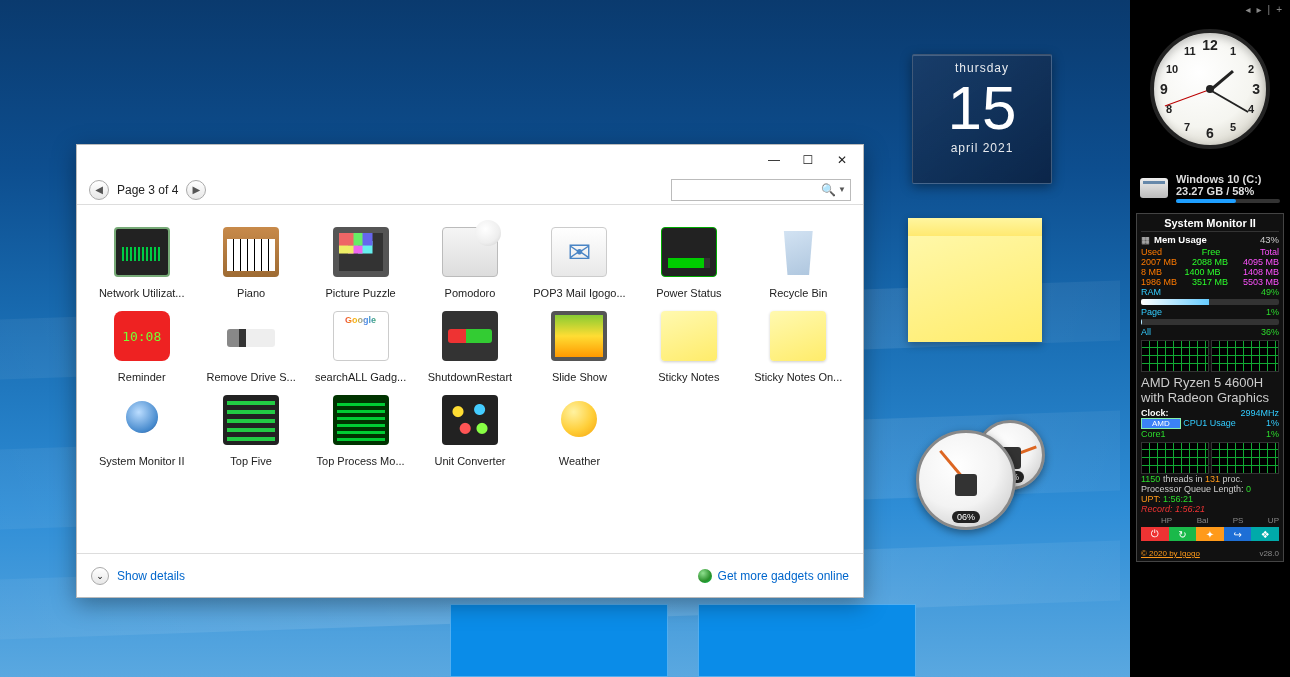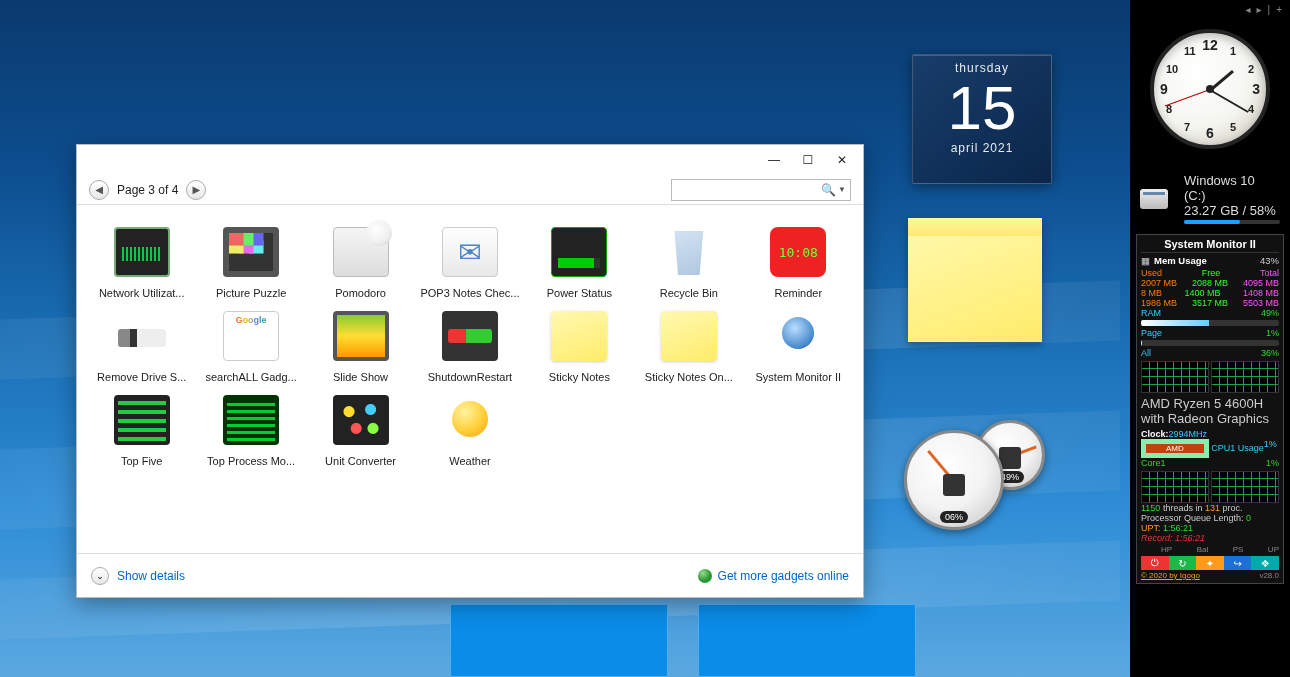--- a/index.html
+++ b/index.html
@@ -34,21 +34,21 @@
   .n1{top:12px;right:30px;font-size:11px;} .n2{top:30px;right:12px;font-size:11px;}
   .n4{bottom:30px;right:12px;font-size:11px;} .n5{bottom:12px;right:30px;font-size:11px;}
   .n7{bottom:12px;left:30px;font-size:11px;} .n8{bottom:30px;left:12px;font-size:11px;}
   .n10{top:30px;left:12px;font-size:11px;} .n11{top:12px;left:30px;font-size:11px;}
   .hand{position:absolute;left:50%;top:50%;transform-origin:0 50%; background:#222; height:3px;}
   .hand-h{width:30px; transform:rotate(-40deg);}
   .hand-m{width:44px; height:2px; transform:rotate(30deg);}
   .hand-s{width:48px; height:1px; background:#b00; transform:rotate(160deg);}
   .pin{position:absolute;left:50%;top:50%;width:8px;height:8px;border-radius:50%;background:#222;transform:translate(-50%,-50%);}
   
-  .drive-gadget{ margin:4px 6px; padding:4px; display:flex; gap:16px; align-items:center; font-size:13px; color:#ddd;}
+  .drive-gadget{ margin:4px 6px; padding:4px; display:flex; gap:8px; align-items:center; font-size:11px; color:#ddd;font-weight:bold;}
   .drive-icon{width:28px;height:20px;background:linear-gradient(#eee,#bbb);border-radius:3px;position:relative;}
   .drive-icon::before{content:"";position:absolute;top:3px;left:3px;right:3px;height:3px;background:#68a;}
   .drive-info{flex:1;}
   .drive-bar{height:4px;background:#333;margin-top:2px;border-radius:2px;position:relative;}
   .drive-fill{height:100%;width:58%;background:#1e9fff;border-radius:2px;}
   
   .monitor{ margin:6px; border:1px solid #444; background:#111; font-size:9.5px; color:#ccc; padding:3px 4px;}
   .monitor-title{ text-align:center; font-weight:bold; color:#fff; font-size:11px; border-bottom:1px solid #333; padding-bottom:2px;}
   .mem-head{display:flex;align-items:center;gap:4px;margin:2px 0;}
   .mem-head b{color:#fff;}
@@ -58,31 +58,31 @@
   .mem-row span:nth-child(1){color:#ff7a00;} .mem-row span:nth-child(2){color:#2cff2c;} .mem-row span:nth-child(3){color:#ff52ff;}
   .bar-wrap{height:6px;background:#333;margin:2px 0;border-radius:2px;overflow:hidden;}
   .bar-in{height:100%;background:linear-gradient(90deg,#fff,#6cf);}
   .sub-row{display:flex;justify-content:space-between;font-size:9px;}
   .sub-row .l{color:#3cf;} .sub-row .v{color:#2cdb2c;}
   .graph-pair{display:flex;gap:2px;margin-top:3px;}
   .graph{flex:1;height:32px;border:1px solid #333;background:
     repeating-linear-gradient(0deg,#0000 0 7px,#1a3 7px 8px),
     repeating-linear-gradient(90deg,#0000 0 7px,#1a3 7px 8px),#000;}
   .cpu-name{font-size:13px;color:#ccc;margin:3px 0;}
-  .cpu-row{display:flex;justify-content:flex-start;font-size:9px;}
+  .cpu-row{display:flex;justify-content:space-between;font-size:9px;}
   .cpu-row .k{color:#fff;font-weight:bold;} .cpu-row .v{color:#3cf;}
-  .amd-chip{display:inline-block;padding:0 20px;background:#c2410c;border:5px solid #86efac;color:#fff;font-size:8px;}
+  .amd-chip{display:inline-block;padding:0 10px;background:#3b82f6;border:1px solid #86efac;color:#fff;font-size:8px;}
   .thread-row{font-size:9px;}
   .thread-row .g{color:#2cdb2c;} .thread-row .o{color:#ff9a1a;}
   .rec{color:#e33;font-size:9px;font-style:italic;}
   .mon-foot{display:flex;justify-content:space-between;font-size:8px;color:#888;margin-top:2px;margin-left:20px;}
   .mon-buttons{display:flex;margin-top:2px;}
   .mbtn{flex:1;height:14px;font-size:10px;display:flex;align-items:center;justify-content:center;color:#fff;}
   .mb1{background:#e33;} .mb2{background:#1ab94a;} .mb3{background:#ff9a1a;} .mb4{background:#1e6fd6;} .mb5{background:#0aa;}
-  .cred{display:flex;justify-content:space-between;font-size:8px;margin-top:1px;}
+  .cred{display:flex;justify-content:space-between;font-size:8px;margin-top:8px;}
   .cred a{color:#ff9a1a;text-decoration:underline;} .cred .v{color:#888;}
   
   .cal-gadget{position:absolute; left:912px; top:54px; width:140px; height:130px;
     background:linear-gradient(145deg, rgba(30,60,100,0.7), rgba(10,30,60,0.85));
     border:1px solid rgba(255,255,255,0.2); border-radius:2px;
     box-shadow:0 3px 12px rgba(0,0,0,0.4), inset 0 1px 0 rgba(255,255,255,0.2);
     color:#fff; text-align:center; padding:6px 0;}
   .cal-day{font-size:12px;opacity:0.9;letter-spacing:1px;}
   .cal-date{font-size:62px;font-weight:200;line-height:1;margin:2px 0;}
   .cal-month{font-size:12px;opacity:0.9;letter-spacing:1px;}
@@ -90,21 +90,21 @@
   .sticky{position:absolute;left:908px;top:218px;width:134px;height:124px;
     background:linear-gradient(160deg,#fff9b0,#ffec6a);
     box-shadow:0 3px 8px rgba(0,0,0,0.3);}
   .sticky::before{content:"";position:absolute;top:0;left:0;right:0;height:18px;
     background:linear-gradient(#fff6a0,#ffe970);}
   
   .dial-group{position:absolute;left:900px;top:420px;width:220px;height:120px;}
   .dial{position:absolute;width:100px;height:100px;border-radius:50%;
     background:radial-gradient(circle at 40% 35%,#fff 0%,#f3f3f3 50%,#d5d5d5 80%,#aaa 100%);
     border:3px solid #888;box-shadow:0 3px 8px rgba(0,0,0,0.4);}
-  .dial-big{left:4px;top:10px;}
+  .dial-big{left:16px;top:10px;}
   .dial-small{left:75px;top:0;width:70px;height:70px;}
   .needle{position:absolute;left:50%;top:50%;width:40px;height:3px;background:#d62;transform-origin:0 50%;}
   .nd1{transform:rotate(-130deg);} .nd2{transform:rotate(-20deg);width:28px;}
   .chip{position:absolute;left:50%;top:55%;transform:translate(-50%,-50%);
     width:22px;height:22px;background:#333;border-radius:3px;}
   .dial-val{position:absolute;bottom:4px;left:50%;transform:translateX(-50%);
     background:#222;color:#fff;font-size:9px;padding:1px 5px;border-radius:6px;}
   
   .window{position:absolute;left:76px;top:144px;width:788px;height:454px;
     background:#fff;border:1px solid #bbb;box-shadow:0 6px 22px rgba(0,0,0,0.35);}
@@ -400,35 +400,41 @@
   </div>
   <div class="grid">
     <div class="item">
         <div class="icon-box">
           <div class="ic ic-net"></div>
         </div>
         <div class="label">Network Utilizat...</div>
       </div>
     <div class="item">
         <div class="icon-box">
+          <div class="ic ic-piano"></div>
+        </div>
+        <div class="label">Piano</div>
+      </div>
+    <div class="item">
+        <div class="icon-box">
           <div class="ic ic-puzzle"></div>
         </div>
         <div class="label">Picture Puzzle</div>
       </div>
     <div class="item">
         <div class="icon-box">
           <div class="ic ic-pomo"></div>
         </div>
         <div class="label">Pomodoro</div>
       </div>
     <div class="item">
         <div class="icon-box">
           <div class="ic ic-mail"></div>
         </div>
-        <div class="label">POP3 Notes Chec...</div>
+        <div class="label">POP3 Mail Igogo...</div>
       </div>
     <div class="item">
         <div class="icon-box">
           <div class="ic ic-power"></div>
         </div>
         <div class="label">Power Status</div>
       </div>
     <div class="item">
         <div class="icon-box">
           <div class="ic ic-bin"></div>
@@ -448,29 +454,29 @@
         <div class="label">Remove Drive S...</div>
       </div>
     <div class="item">
         <div class="icon-box">
           <div class="ic ic-search"></div>
         </div>
         <div class="label">searchALL Gadg...</div>
       </div>
     <div class="item">
         <div class="icon-box">
+          <div class="ic ic-shut"></div>
+        </div>
+        <div class="label">ShutdownRestart</div>
+      </div>
+    <div class="item">
+        <div class="icon-box">
           <div class="ic ic-slide"></div>
         </div>
         <div class="label">Slide Show</div>
-      </div>
-    <div class="item">
-        <div class="icon-box">
-          <div class="ic ic-shut"></div>
-        </div>
-        <div class="label">ShutdownRestart</div>
       </div>
     <div class="item">
         <div class="icon-box">
           <div class="ic ic-sticky"></div>
         </div>
         <div class="label">Sticky Notes</div>
       </div>
     <div class="item">
         <div class="icon-box">
           <div class="ic ic-sticky"></div>

